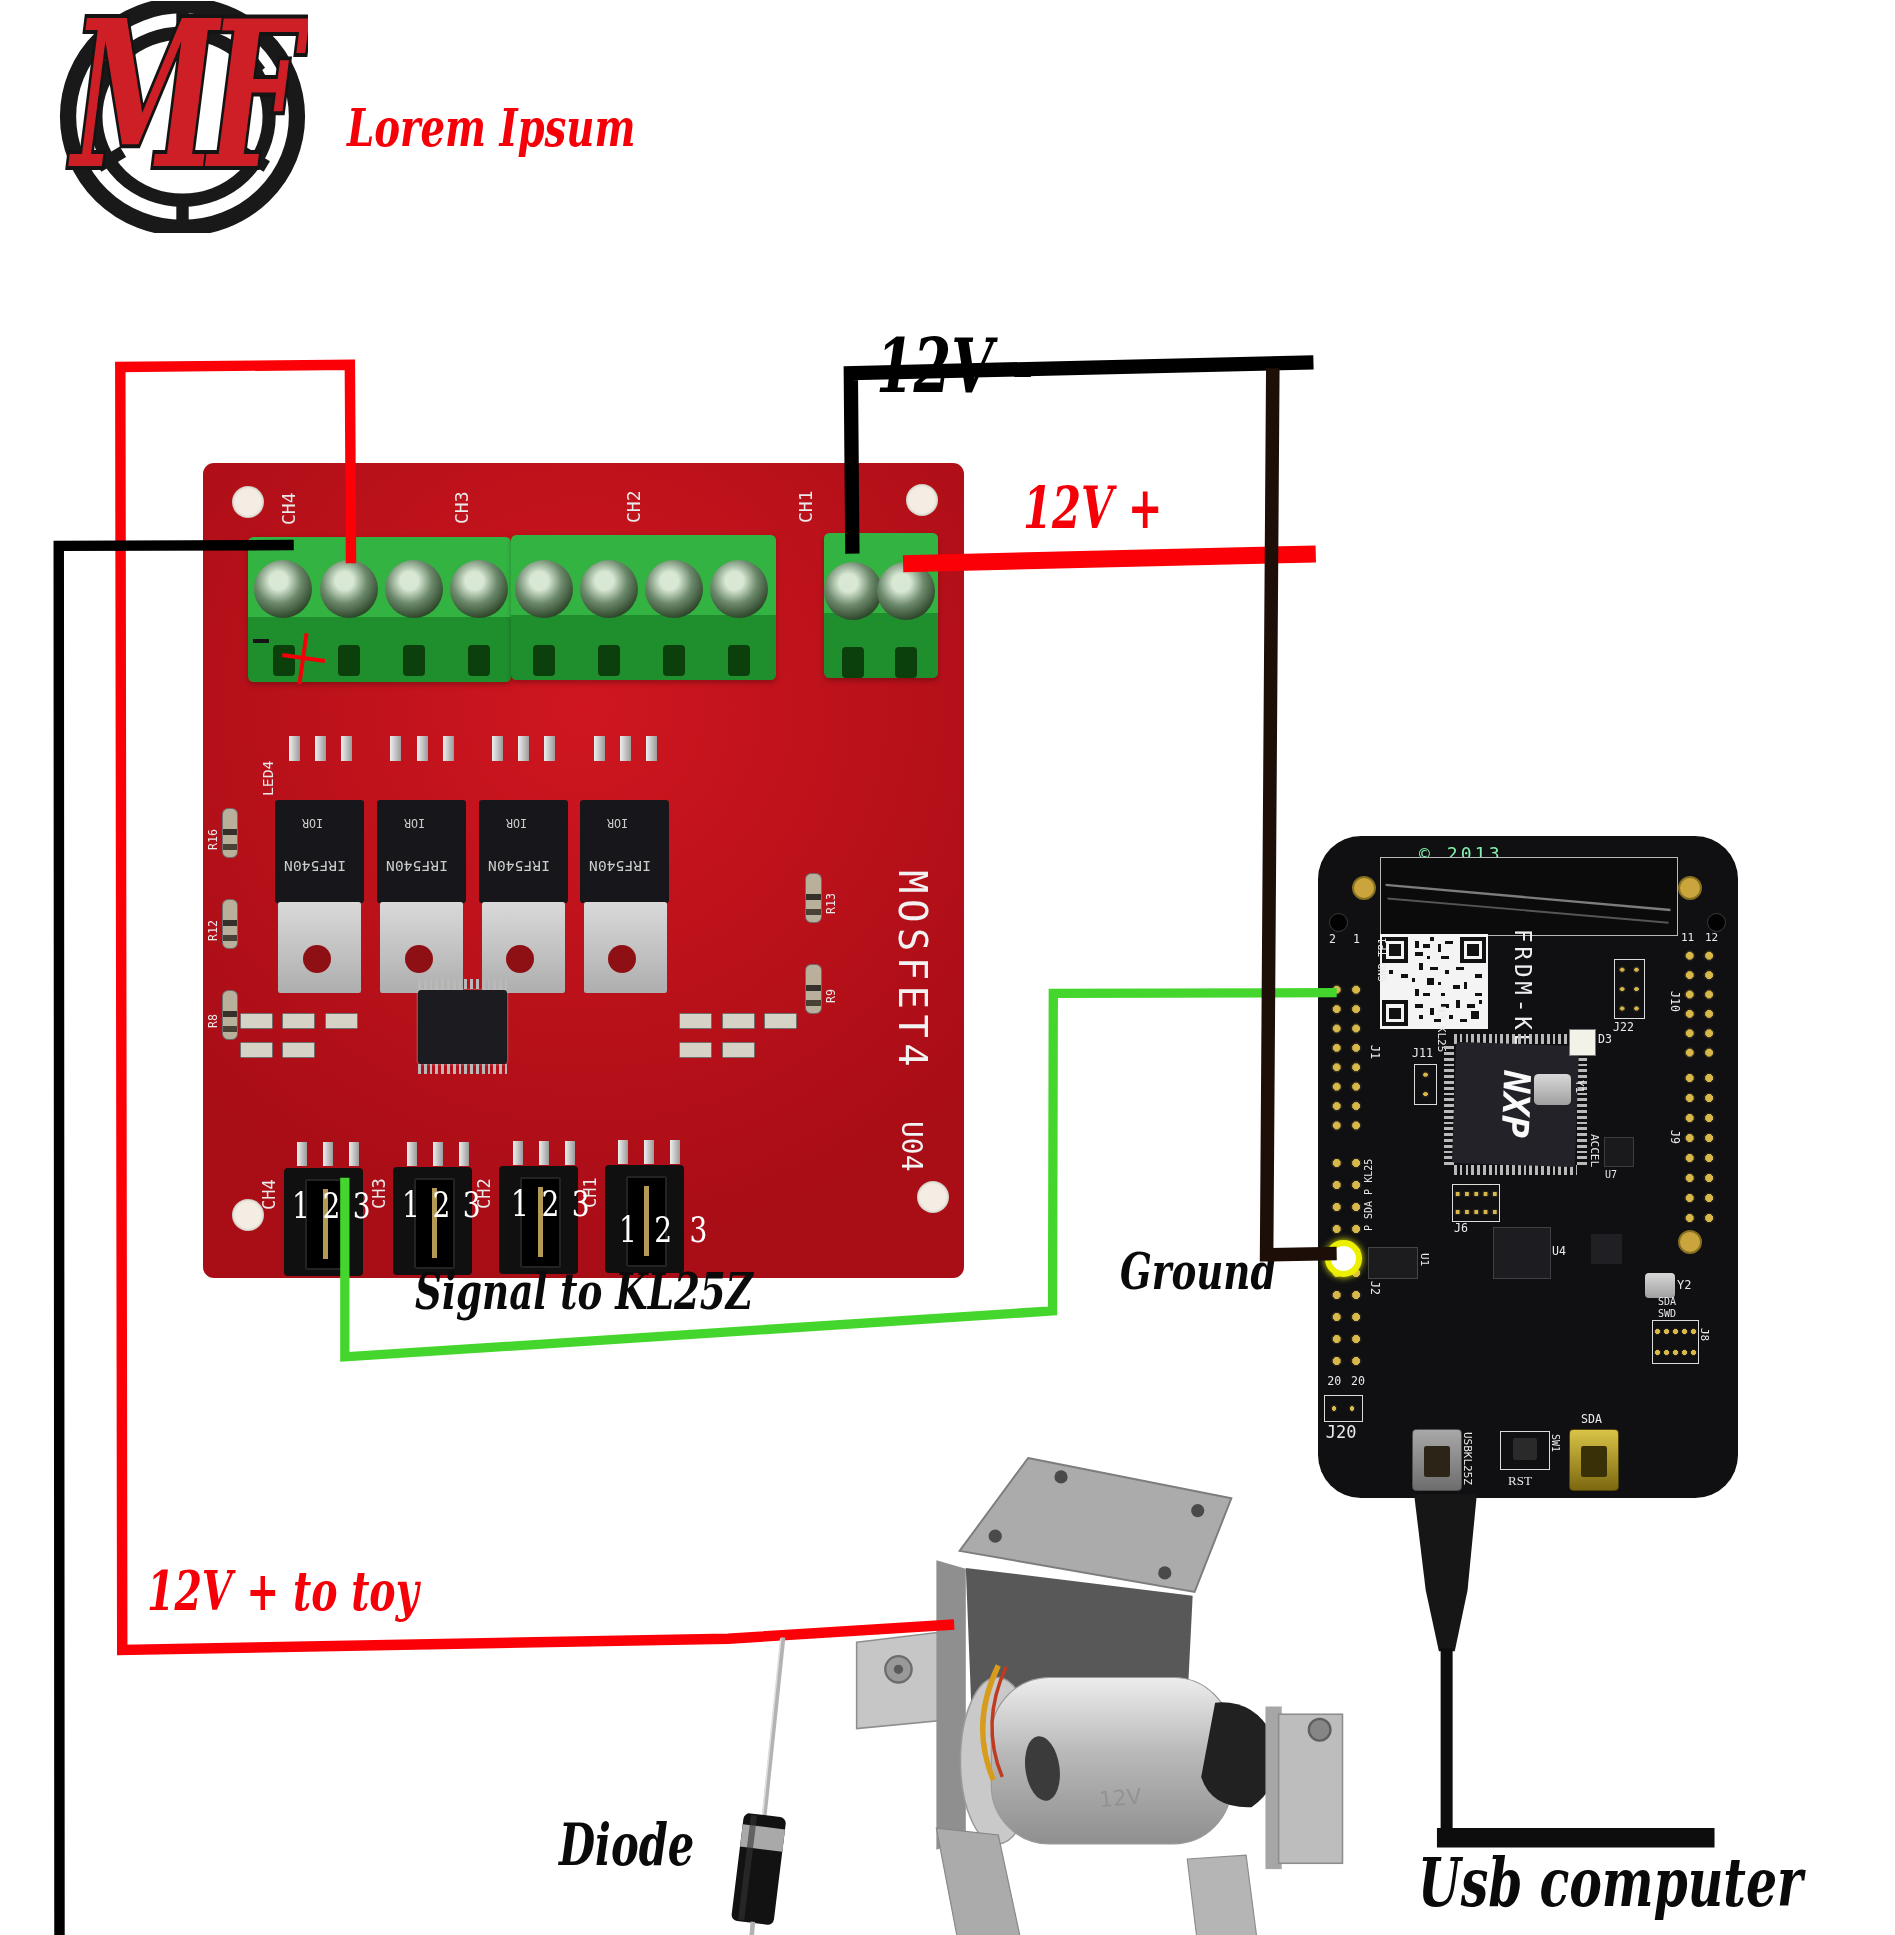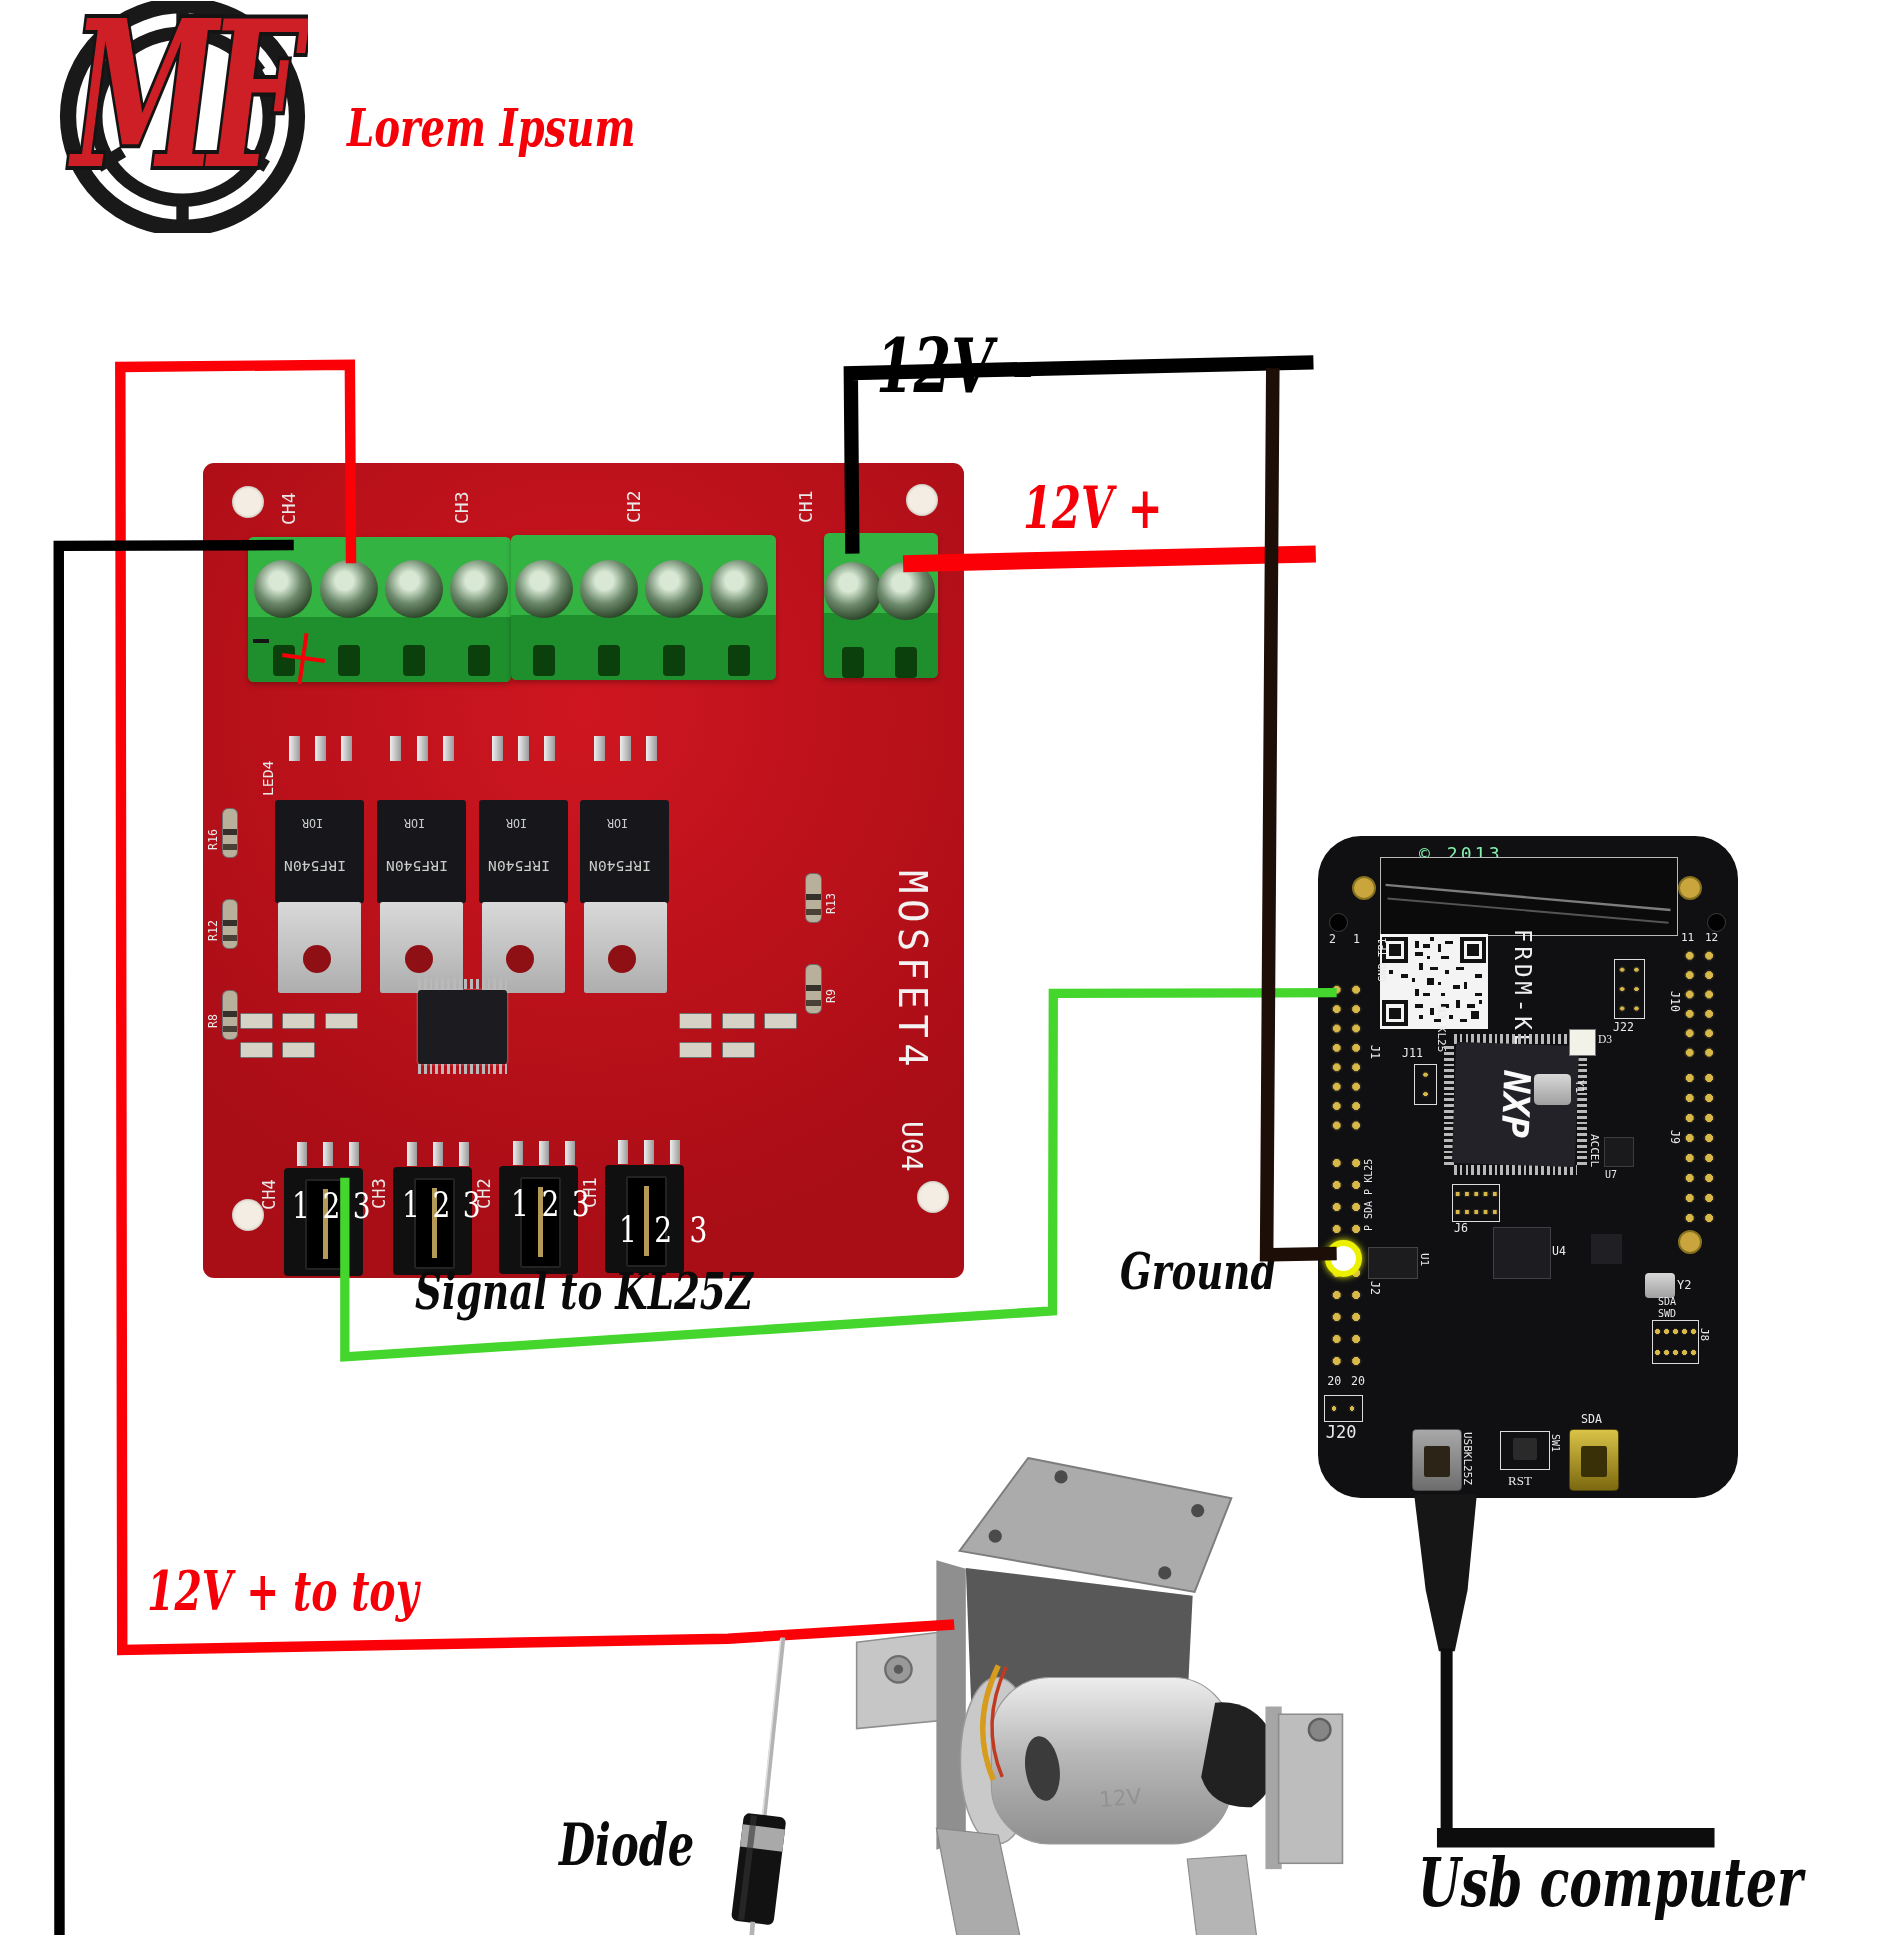--- a/index.html
+++ b/index.html
@@ -309,34 +309,34 @@
 
     <div class="abs dots" style="left:362px;top:110px;width:39px;height:116px;background-size:19.4px 19.4px;"></div>
     <span class="sk vert" style="left:350px;top:155px;font-size:11.6px;">J10</span>
     <span class="sk" style="left:363px;top:96px;font-size:11px;">11</span>
     <span class="sk" style="left:387px;top:96px;font-size:11px;">12</span>
     <div class="abs dots" style="left:362px;top:232px;width:39px;height:158px;background-size:19.4px 20px;"></div>
     <span class="sk vert" style="left:350px;top:294px;font-size:11.6px;">J9</span>
     <div class="abs dots-sm" style="left:296px;top:123px;width:29px;height:58px;background-size:14.3px 19.4px;border:1.2px solid #dcdcdc;"></div>
     <span class="sk" style="left:295px;top:186px;font-size:11.6px;">J22</span>
     <div class="abs dots-sm wbox" style="left:96px;top:228px;width:21px;height:39px;background-size:21px 19.4px;"></div>
-    <span class="sk" style="left:84px;top:212px;font-size:11.6px;">J11</span>
+    <span class="sk" style="left:94px;top:212px;font-size:11.6px;">J11</span>
     <span class="sk vert" style="left:118px;top:170px;font-size:11px;">U3 KL25</span>
 
     <div class="pins-h" style="left:136px;top:198px;width:123px;"></div>
     <div class="pins-h" style="left:136px;top:329px;width:123px;"></div>
     <div class="pins-v" style="left:126px;top:208px;height:121px;"></div>
     <div class="pins-v" style="left:259px;top:208px;height:121px;"></div>
     <div class="abs" style="left:136px;top:208px;width:123px;height:121px;background:#222228;transform:rotate(2deg);border-radius:3.9px;
                 display:flex;align-items:center;justify-content:center;">
       <span class="sk vert" style="position:static;font-size:37px;font-style:italic;font-weight:bold;color:#fafafa;">NXP</span>
     </div>
 
     <div class="abs" style="left:251px;top:193px;width:25px;height:25px;background:#f2f2e8;border:1.2px solid #777;"></div>
-    <span class="sk" style="left:280px;top:198px;font-size:11.6px;font-family:Liberation Serif, serif;">D3</span>
+    <span class="sk" style="left:280px;top:198px;font-size:11.6px;">D3</span>
     <div class="abs" style="left:216px;top:238px;width:37px;height:31px;border-radius:4.6px;background:linear-gradient(#d8d8d8,#a0a0a0);"></div>
     <span class="sk vert" style="left:256px;top:244px;font-size:11px;">Y1</span>
     <div class="abs" style="left:286px;top:301px;width:28px;height:28px;background:#1a1a1c;border:0.8px solid #3c3c3c;"></div>
     <span class="sk vert" style="left:271px;top:298px;font-size:11px;">ACCEL</span>
     <span class="sk" style="left:287px;top:334px;font-size:10px;">U7</span>
     <div class="abs" style="left:50px;top:411px;width:48px;height:30px;background:#1c1c1e;border:0.8px solid #444;"></div>
     <span class="sk vert" style="left:101px;top:417px;font-size:11px;">U1</span>
     <div class="abs dots-sm wbox" style="left:134px;top:348px;width:46px;height:36px;background-size:9.3px 18px;"></div>
     <span class="sk" style="left:136px;top:387px;font-size:11.6px;">J6</span>
     <div class="abs" style="left:175px;top:391px;width:56px;height:50px;background:#1d1d21;border:0.8px solid #404044;"></div>

